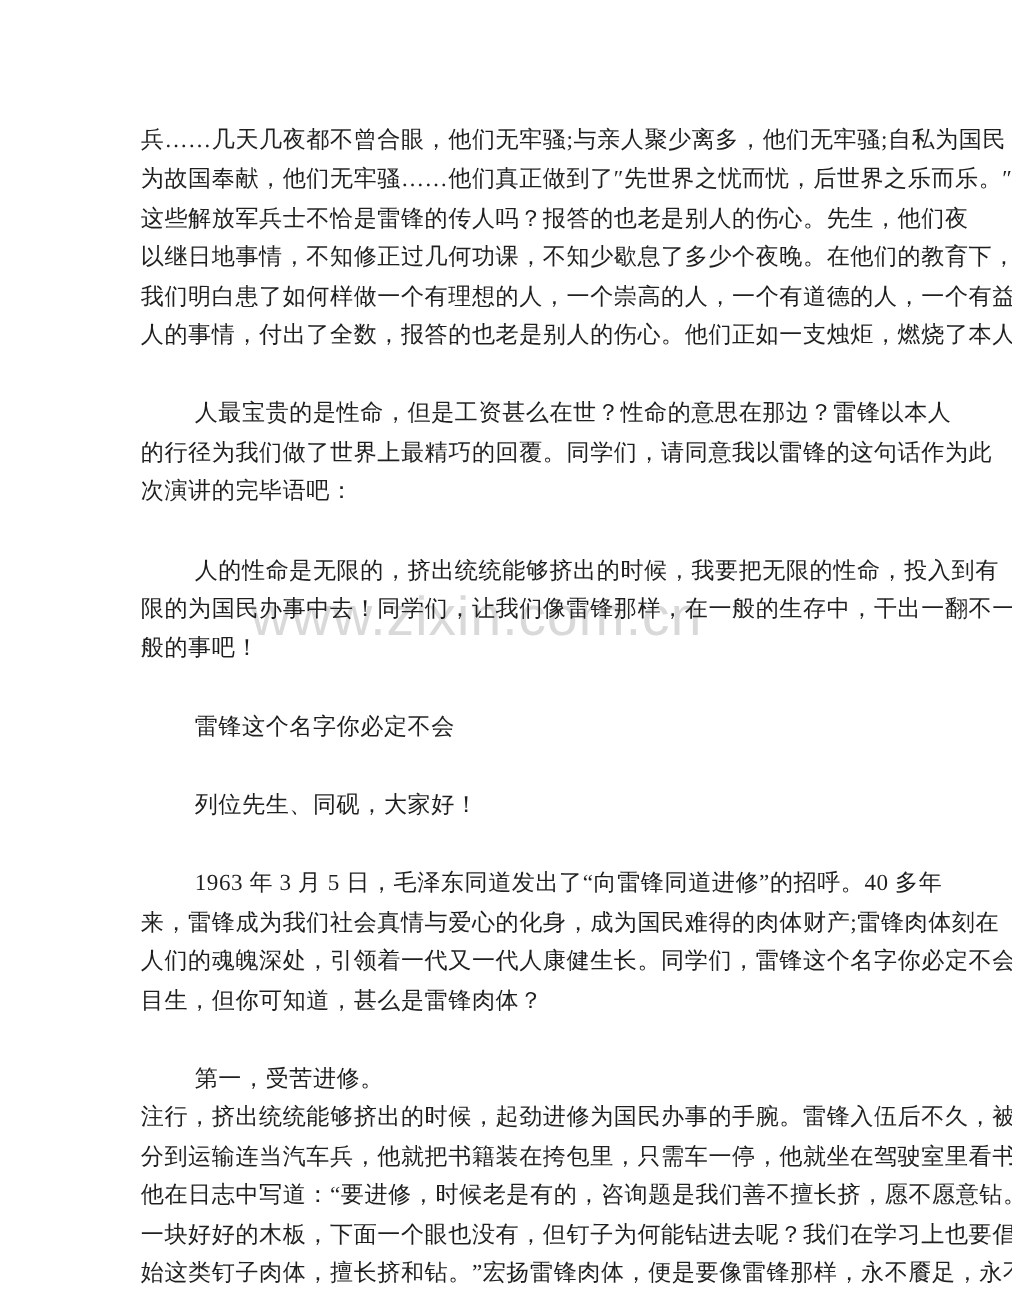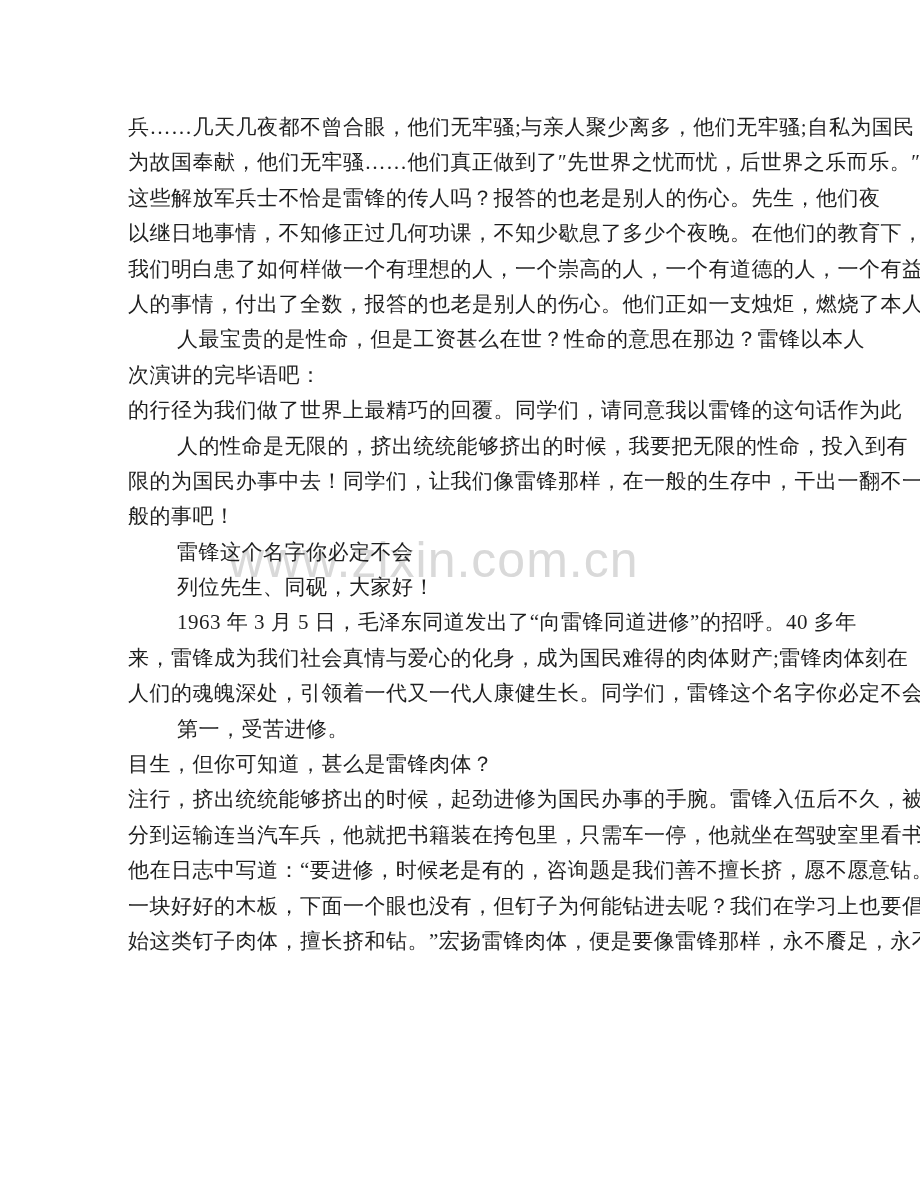--- a/index.html
+++ b/index.html
@@ -39,46 +39,47 @@
   }
   .text-line {
     height: 35.4px;
     line-height: 35.4px;
     font-size: 21px;
     white-space: nowrap;
     letter-spacing: 0.5px;
   }
   .text-line.indent {
     padding-left: 49px;
+    margin-top: 36px;
   }
 </style>
 </head>
 <body>
 
 <div class="page" style="background: rgb(255, 255, 255);">
   <div class="watermark" style="color: rgb(217, 217, 217);">www.zixin.com.cn</div>
   <div class="text-block" style="color: rgb(31, 31, 31);">
       <div class="text-line">兵……几天几夜都不曾合眼，他们无牢骚;与亲人聚少离多，他们无牢骚;自私为国民，</div>
       <div class="text-line">为故国奉献，他们无牢骚……他们真正做到了″先世界之忧而忧，后世界之乐而乐。″</div>
       <div class="text-line">这些解放军兵士不恰是雷锋的传人吗？报答的也老是别人的伤心。先生，他们夜</div>
       <div class="text-line">以继日地事情，不知修正过几何功课，不知少歇息了多少个夜晚。在他们的教育下，</div>
       <div class="text-line">我们明白患了如何样做一个有理想的人，一个崇高的人，一个有道德的人，一个有益</div>
       <div class="text-line">人的事情，付出了全数，报答的也老是别人的伤心。他们正如一支烛炬，燃烧了本人，</div>
       <div class="text-line indent">人最宝贵的是性命，但是工资甚么在世？性命的意思在那边？雷锋以本人</div>
+      <div class="text-line">的行径为我们做了世界上最精巧的回覆。同学们，请同意我以雷锋的这句话作为此</div>
       <div class="text-line">次演讲的完毕语吧：</div>
-      <div class="text-line">的行径为我们做了世界上最精巧的回覆。同学们，请同意我以雷锋的这句话作为此</div>
       <div class="text-line indent">人的性命是无限的，挤出统统能够挤出的时候，我要把无限的性命，投入到有</div>
       <div class="text-line">限的为国民办事中去！同学们，让我们像雷锋那样，在一般的生存中，干出一翻不一</div>
       <div class="text-line">般的事吧！</div>
       <div class="text-line indent">雷锋这个名字你必定不会</div>
       <div class="text-line indent">列位先生、同砚，大家好！</div>
       <div class="text-line indent">1963 年 3 月 5 日，毛泽东同道发出了“向雷锋同道进修”的招呼。40 多年</div>
       <div class="text-line">来，雷锋成为我们社会真情与爱心的化身，成为国民难得的肉体财产;雷锋肉体刻在</div>
       <div class="text-line">人们的魂魄深处，引领着一代又一代人康健生长。同学们，雷锋这个名字你必定不会</div>
+      <div class="text-line">目生，但你可知道，甚么是雷锋肉体？</div>
       <div class="text-line indent">第一，受苦进修。</div>
-      <div class="text-line">目生，但你可知道，甚么是雷锋肉体？</div>
       <div class="text-line">注行，挤出统统能够挤出的时候，起劲进修为国民办事的手腕。雷锋入伍后不久，被</div>
       <div class="text-line">分到运输连当汽车兵，他就把书籍装在挎包里，只需车一停，他就坐在驾驶室里看书。</div>
       <div class="text-line">他在日志中写道：“要进修，时候老是有的，咨询题是我们善不擅长挤，愿不愿意钻。</div>
       <div class="text-line">一块好好的木板，下面一个眼也没有，但钉子为何能钻进去呢？我们在学习上也要倡</div>
       <div class="text-line">始这类钉子肉体，擅长挤和钻。”宏扬雷锋肉体，便是要像雷锋那样，永不餍足，永不</div>
     </div>
 </div>
 
 </body></html>

